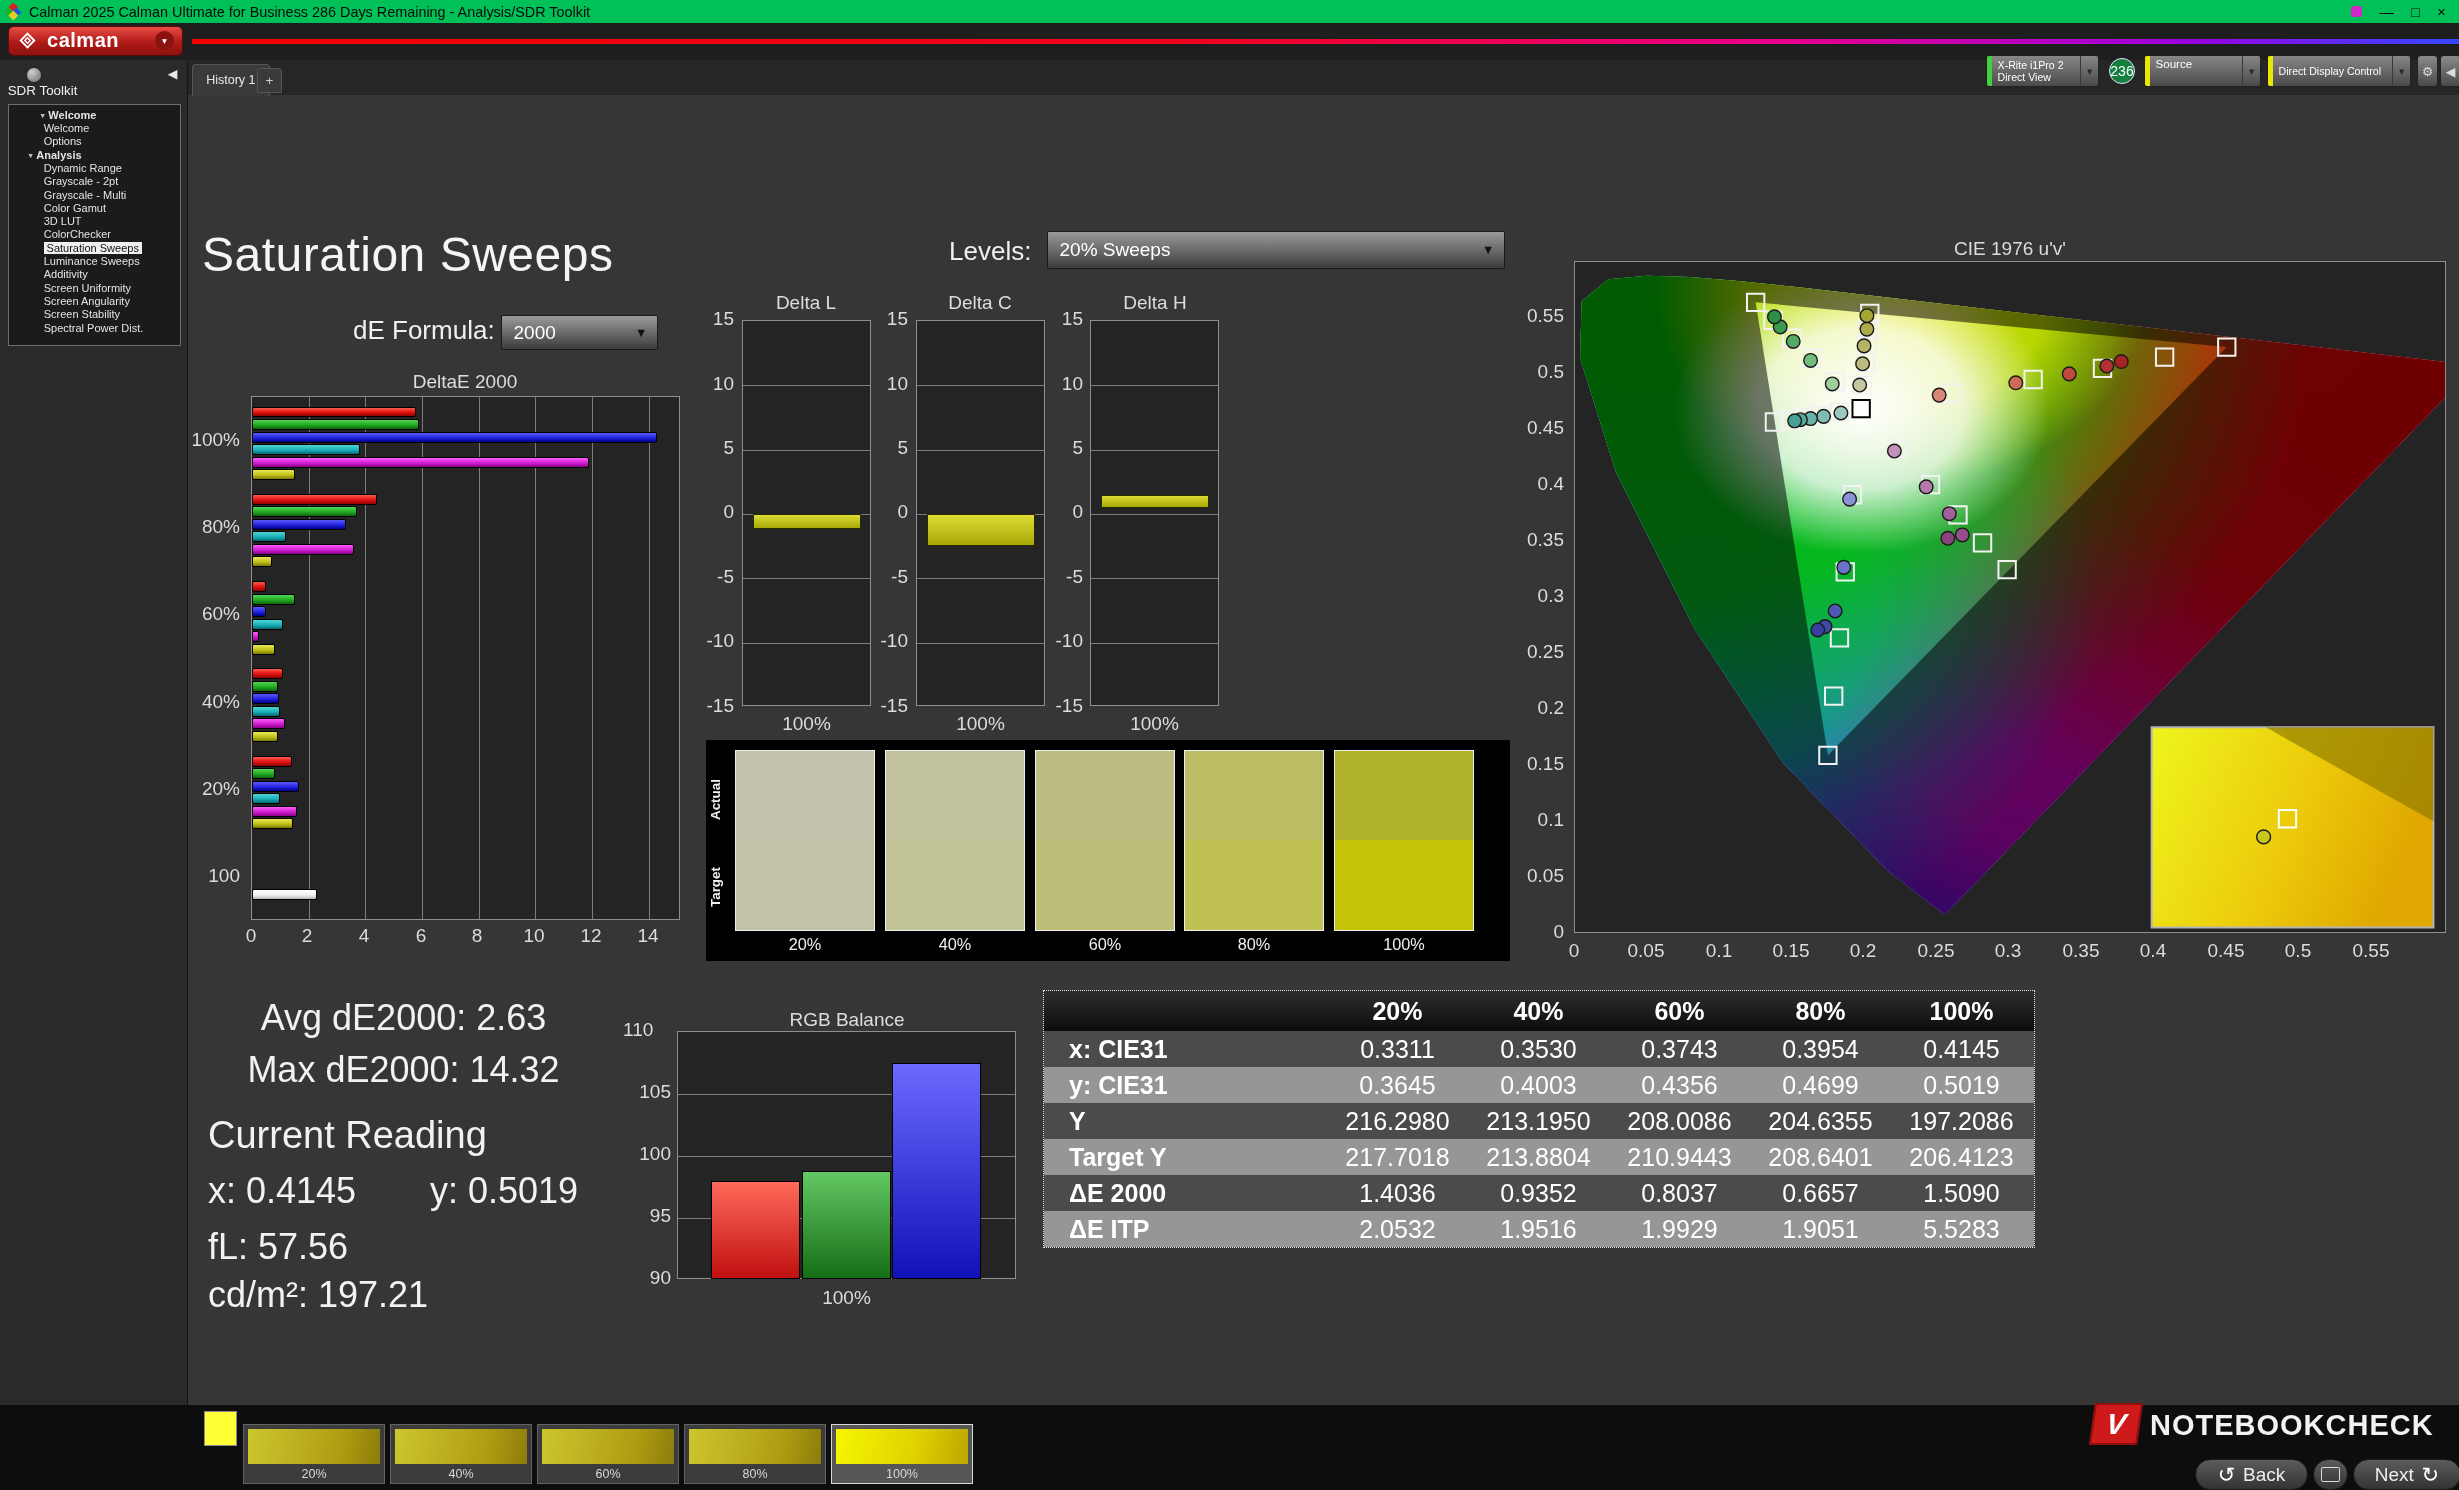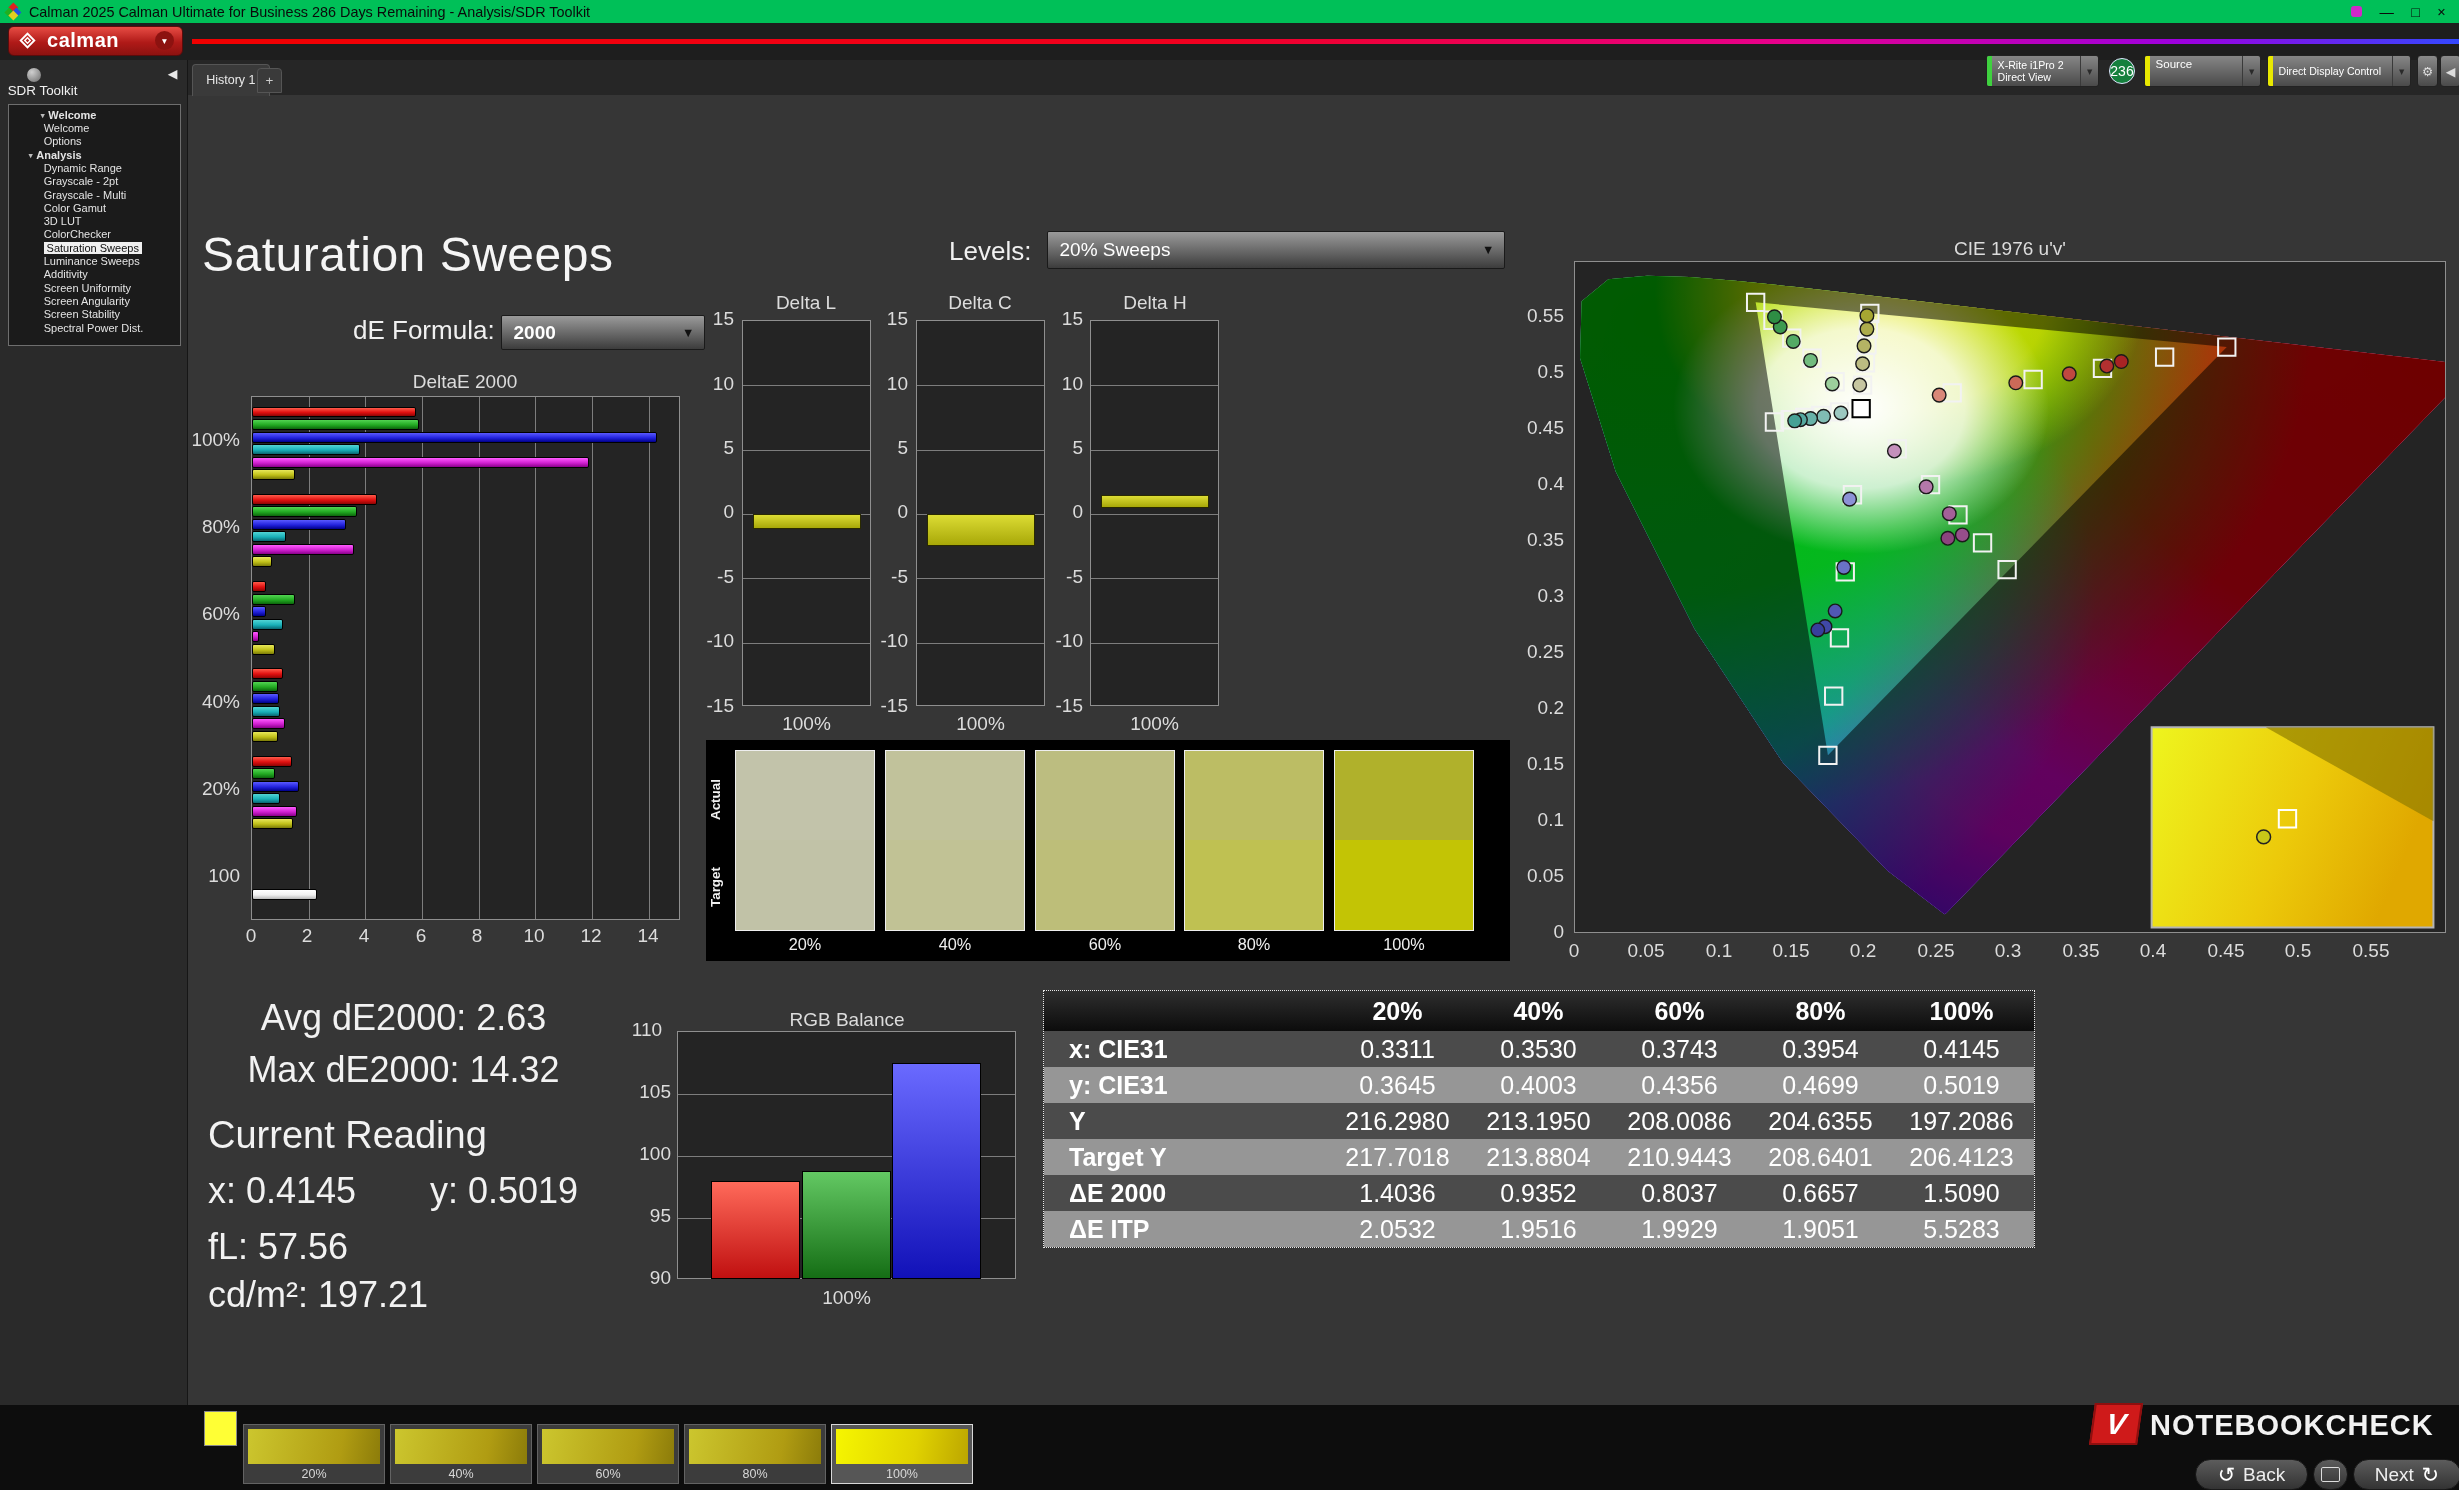--- a/index.html
+++ b/index.html
@@ -191,21 +191,21 @@
       </div>
   </div>
 
   <div class="h1">Saturation Sweeps</div>
   <div class="flabel" style="left:949px;top:236px;">Levels:</div>
   <div class="select" style="left:1047px;top:231px;width:458px;height:38px;">
     <span class="val">20% Sweeps</span>
     <span class="chev">▼</span>
   </div>
   <div class="flabel" style="left:353px;top:315px;">dE Formula:</div>
-  <div class="select" style="left:501px;top:315px;width:204px;height:35px;font-weight:bold;">
+  <div class="select" style="left:501px;top:315px;width:157px;height:35px;">
     <span class="val">2000</span>
     <span class="chev">▼</span>
   </div>
 
   <div class="ctitle" style="left:465px;top:371px;">DeltaE 2000</div>
   <div class="plot" id="deltae-plot" style="left:251px;top:396px;width:429px;height:524px;">
       <div class="vline" style="left: 57px;"></div>
       <div class="vline" style="left: 113px;"></div>
       <div class="vline" style="left: 170px;"></div>
       <div class="vline" style="left: 227px;"></div>
@@ -585,21 +585,21 @@
     <div class="ticklab" style="left: 864px; width: 44px; text-align: right; top: 566px;">-5</div>
     <div class="ticklab" style="left: 864px; width: 44px; text-align: right; top: 630px;">-10</div>
     <div class="ticklab" style="left: 864px; width: 44px; text-align: right; top: 695px;">-15</div>
     <div class="ticklab" style="left: 1039px; width: 44px; text-align: right; top: 308px;">15</div>
     <div class="ticklab" style="left: 1039px; width: 44px; text-align: right; top: 373px;">10</div>
     <div class="ticklab" style="left: 1039px; width: 44px; text-align: right; top: 437px;">5</div>
     <div class="ticklab" style="left: 1039px; width: 44px; text-align: right; top: 501px;">0</div>
     <div class="ticklab" style="left: 1039px; width: 44px; text-align: right; top: 566px;">-5</div>
     <div class="ticklab" style="left: 1039px; width: 44px; text-align: right; top: 630px;">-10</div>
     <div class="ticklab" style="left: 1039px; width: 44px; text-align: right; top: 695px;">-15</div>
-    <div class="ticklab" style="left: 623px; width: 48px; text-align: center; top: 1019px;">110</div>
+    <div class="ticklab" style="left: 623px; width: 48px; text-align: left; top: 1019px;">110</div>
     <div class="ticklab" style="left: 623px; width: 48px; text-align: right; top: 1081px;">105</div>
     <div class="ticklab" style="left: 623px; width: 48px; text-align: right; top: 1143px;">100</div>
     <div class="ticklab" style="left: 623px; width: 48px; text-align: right; top: 1205px;">95</div>
     <div class="ticklab" style="left: 623px; width: 48px; text-align: right; top: 1267px;">90</div>
     <div class="ticklab" style="left: 1574px; top: 940px; transform: translateX(-50%);">0</div>
     <div class="ticklab" style="left: 1646px; top: 940px; transform: translateX(-50%);">0.05</div>
     <div class="ticklab" style="left: 1719px; top: 940px; transform: translateX(-50%);">0.1</div>
     <div class="ticklab" style="left: 1791px; top: 940px; transform: translateX(-50%);">0.15</div>
     <div class="ticklab" style="left: 1863px; top: 940px; transform: translateX(-50%);">0.2</div>
     <div class="ticklab" style="left: 1936px; top: 940px; transform: translateX(-50%);">0.25</div>

